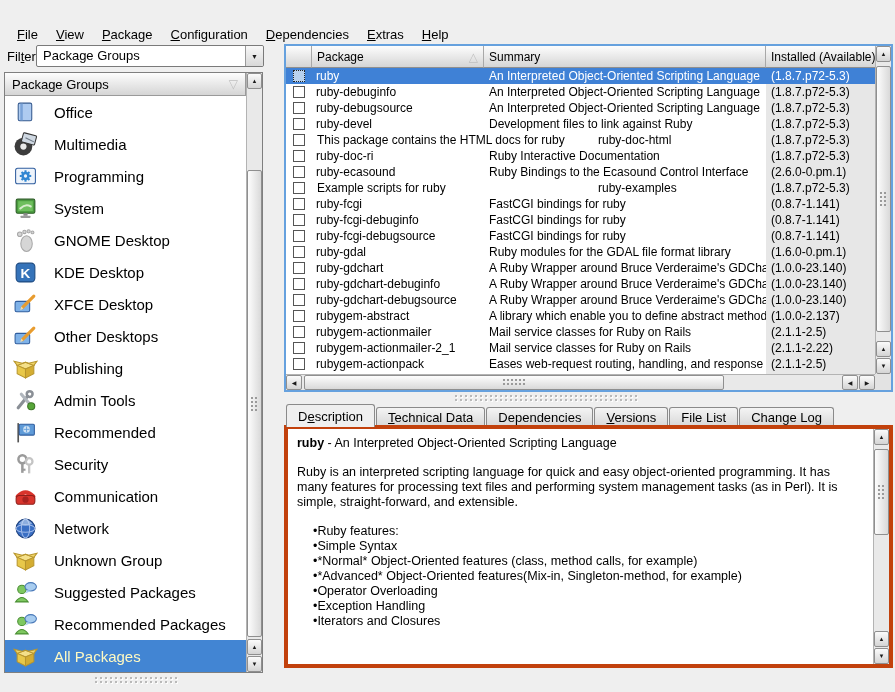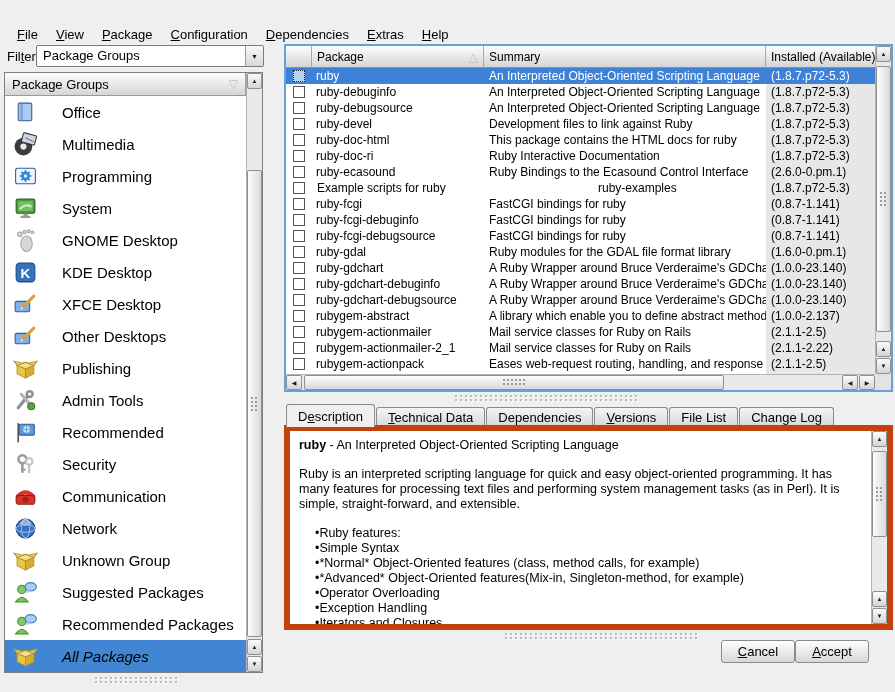--- a/index.html
+++ b/index.html
@@ -31,22 +31,22 @@
   
   .sidebar { position:absolute; left:4px; top:72px; width:259px; height:601px;
     background:#fff; border:1px solid #7f7f7f; }
   .sidebar-header { position:absolute; left:0; top:0; right:16px; height:23px;
     background:linear-gradient(#fdfdfd,#d5d5d5);
     border-bottom:1px solid #9a9a9a; border-right:1px solid #9a9a9a;
     display:flex; align-items:center; padding:0 7px; }
   .sort-indicator { margin-left:auto; color:#bfbfbf; font-size:12px; line-height:1; }
   .sidebar-list { position:absolute; left:0; top:23px; right:16px; bottom:0; overflow:hidden; }
   .sidebar-item { height:32px; display:flex; align-items:center;
-    padding-left:8px; gap:24px; font-size:15px; white-space:nowrap; }
-  .sidebar-item.selected { background:#4285d3; color:#000000;font-style:italic; }
+    padding-left:8px; gap:16px; font-size:15px; white-space:nowrap; }
+  .sidebar-item.selected { background:#4285d3; color:#fef9c3; }
   .icon24 { width:25px; height:25px; flex:0 0 25px; display:flex; }
   .icon24 svg { width:25px; height:25px; }
 
   
   .vsb { position:absolute; top:0; right:0; width:16px; background:#e9e9e9;
     border-left:1px solid #b3b3b3; }
   .hsb { position:absolute; left:0; bottom:0; height:16px; background:#e9e9e9;
     border-top:1px solid #b3b3b3; }
   .sb-btn { position:absolute; background:linear-gradient(#fbfbfb,#d4d4d4);
     border:1px solid #8f8f8f; border-radius:2px;
@@ -92,22 +92,22 @@
     background-position:0 0,1px 1px; background-size:5px 4px,5px 4px; }
 
   
   .tabs { position:absolute; left:286px; top:404px; height:23px; display:flex; align-items:flex-end; }
   .tab { height:20px; padding:2px 11px 0 11px; margin-right:1px;
     background:linear-gradient(#f4f4f4,#d7d7d7); border:1px solid #8a8a8a; border-bottom:none;
     border-radius:3px 3px 0 0; font-size:13px; white-space:nowrap;text-align:right; }
   .tab.active { height:23px; background:#efefef; position:relative; z-index:3; padding-top:4px; }
 
   
-  .desc-panel { position:absolute; left:284px; top:425px; width:609px; height:205px;
-    background:#fff; border:6px solid #c2410c; z-index:2; }
+  .desc-panel { position:absolute; left:284px; top:425px; width:609px; height:243px;
+    background:#fff; border:4px solid #c2410c; z-index:2; }
   .desc-content { position:absolute; left:0; top:0; right:17px; bottom:0;
     padding:7px 9px; font-size:12.5px; line-height:15px; overflow:hidden; }
   .desc-title { margin-bottom:14px; }
   .desc-title b { font-weight:bold; }
   .desc-para { margin-bottom:14px; }
   .desc-bullets { list-style:none; margin-left:16px; }
   .desc-bullets li { padding-left:11px; text-indent:-11px; }
   .desc-bullets li::before { content:"\2022 "; }
 
   
@@ -413,22 +413,22 @@
           <span class="checkbox"></span>
         </div>
         <div class="td td-pkg">ruby-devel</div>
         <div class="td td-sum">Development files to link against Ruby</div>
         <div class="td td-inst">(1.8.7.p72-5.3)</div>
       </div>
       <div class="tr">
         <div class="td td-check">
           <span class="checkbox"></span>
         </div>
+        <div class="td td-sum">This package contains the HTML docs for ruby</div>
         <div class="td td-pkg">ruby-doc-html</div>
-        <div class="td td-sum">This package contains the HTML docs for ruby</div>
         <div class="td td-inst">(1.8.7.p72-5.3)</div>
       </div>
       <div class="tr">
         <div class="td td-check">
           <span class="checkbox"></span>
         </div>
         <div class="td td-pkg">ruby-doc-ri</div>
         <div class="td td-sum">Ruby Interactive Documentation</div>
         <div class="td td-inst">(1.8.7.p72-5.3)</div>
       </div>

